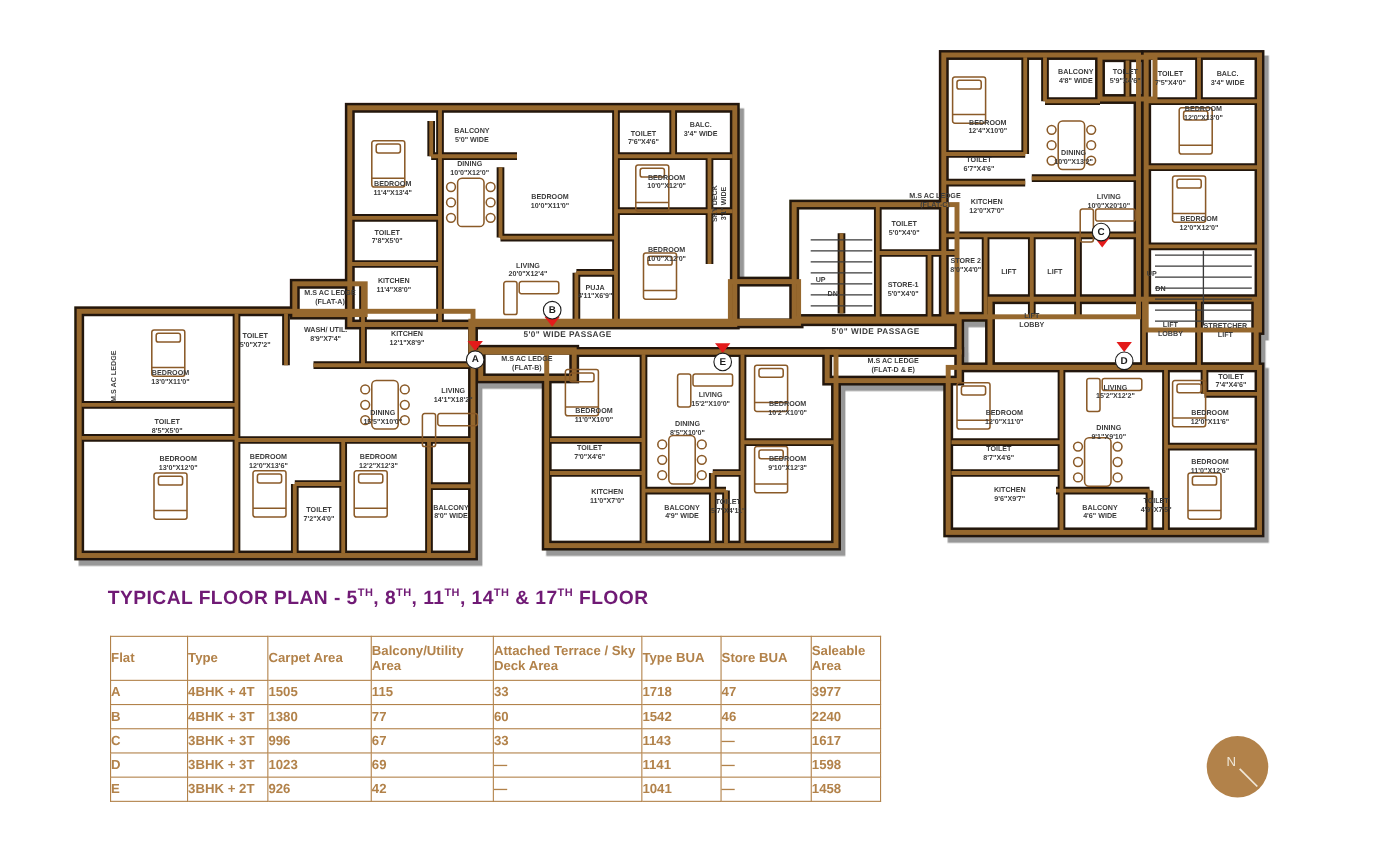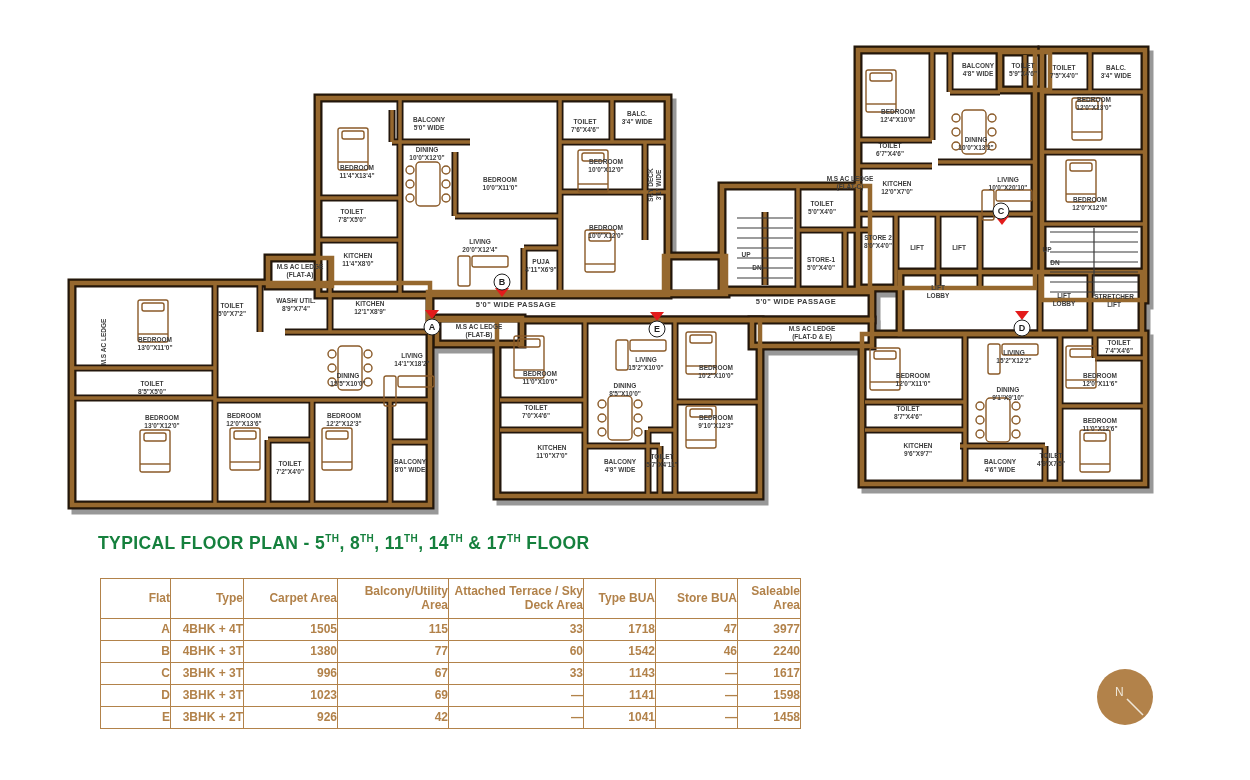--- a/index.html
+++ b/index.html
@@ -11,27 +11,27 @@
   .rl{position:absolute;transform:translate(-50%,-50%);text-align:center;
       font:700 6.5px/1.2 "Liberation Sans",sans-serif;color:#3c3c3c;
       white-space:nowrap;z-index:5;}
   .rl b,.rl i{display:block;font-style:normal;font-weight:700;}
   .rl.v{transform:translate(-50%,-50%) rotate(-90deg);}
   .rl.p{font-size:7.5px;letter-spacing:.4px;}
   .mk{position:absolute;width:15px;height:15px;border:1.8px solid #1d1d1d;border-radius:50%;
       background:#fff;color:#1d1d1d;font:700 9px/15px "Liberation Sans",sans-serif;
       text-align:center;transform:translate(-50%,-50%);z-index:6;}
   
-  #title{position:absolute;left:98px;top:533px;color:#15803d;
+  #title{position:absolute;left:98px;top:533px;color:#701a75;
          font:700 17.5px/1.2 "Liberation Sans",sans-serif;letter-spacing:.4px;}
   #title sup{font-size:10px;}
   
   #areas{position:absolute;left:100px;top:578px;width:700px;border-collapse:collapse;
          table-layout:fixed;color:#B2824A;}
-  #areas th,#areas td{border:1.6px solid #B2824A;text-align:right;padding:0;
+  #areas th,#areas td{border:1.6px solid #B2824A;text-align:left;padding:0;
          font:700 12px/1.15 "Liberation Sans",sans-serif;}
   #areas th{height:39px;}
   #areas td{height:21px;}
   
   #compass{position:absolute;left:1097px;top:669px;width:56px;height:56px;border-radius:50%;
            background:#B2824A;z-index:4;}
   #compass span{position:absolute;left:18px;top:17px;color:#EFE7D8;
                 font:400 12px/12px "Liberation Sans",sans-serif;}
 </style>
 </head>

